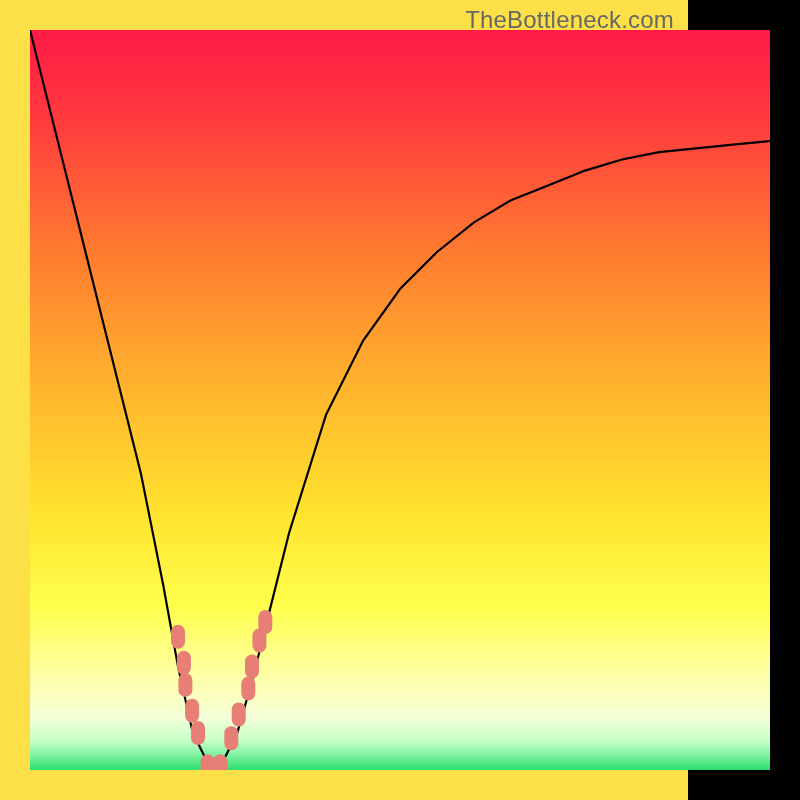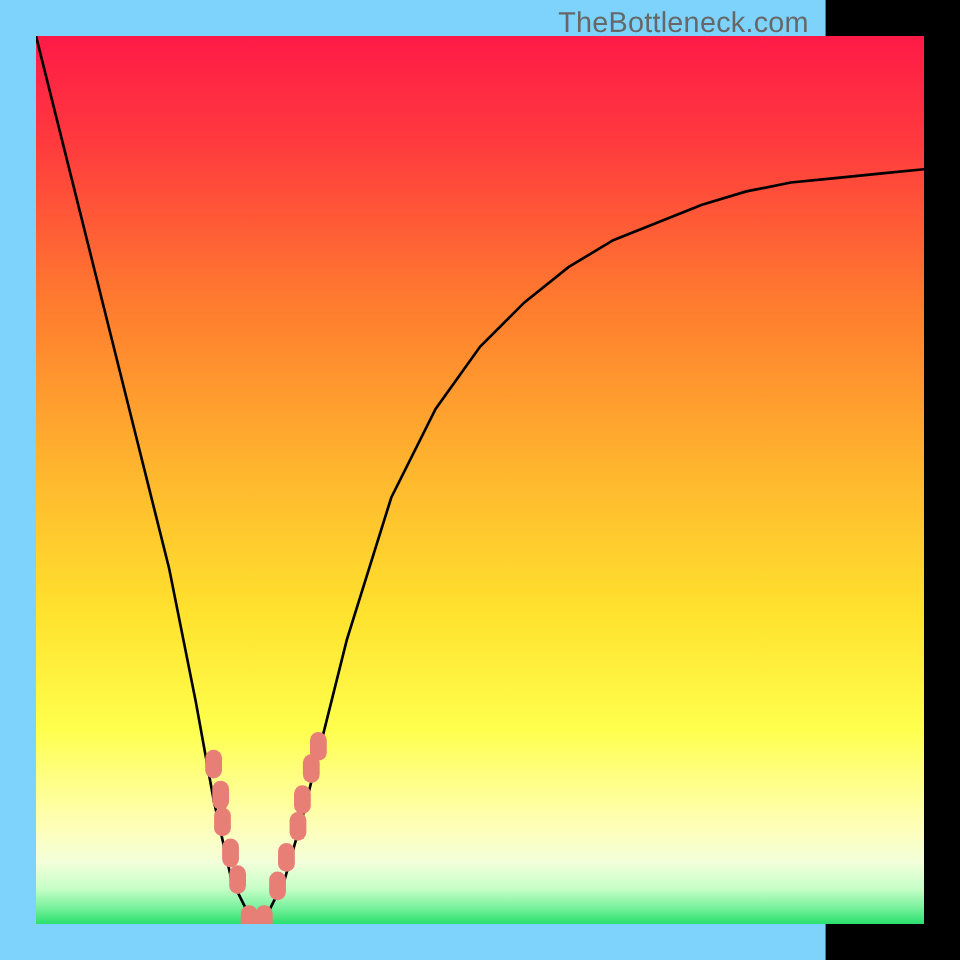--- a/index.html
+++ b/index.html
@@ -8,21 +8,21 @@
     width: 800px;
     height: 800px;
     background: #000;
     overflow: hidden;
     font-family: Arial, Helvetica, sans-serif;
   }
   .frame {
     position: absolute;
     width: 688px;
     height: 800px;
-    background: #7dd3fc;
+    background: #fde047;
   }
   .plot-area {
     position: absolute;
     left: 30px;
     top: 30px;
     width: 740px;
     height: 740px;
     overflow: hidden;
   }
   .gradient {

